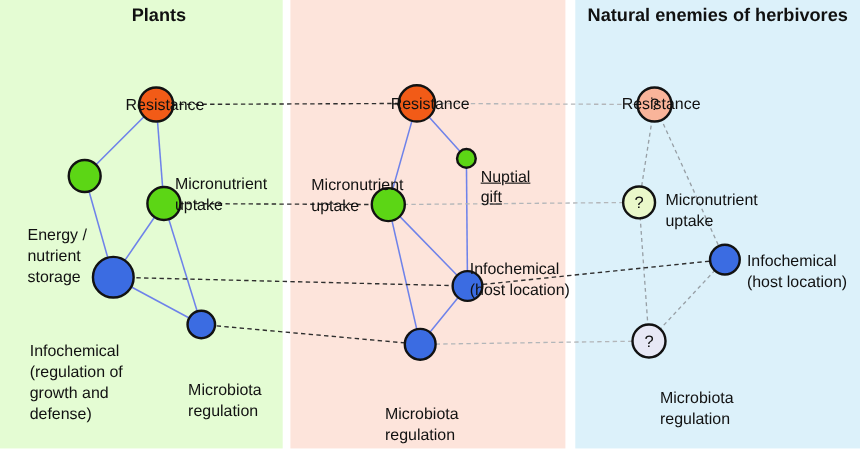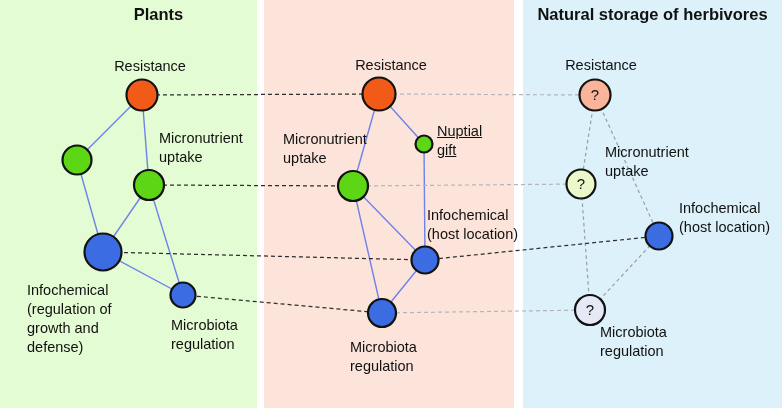--- a/index.html
+++ b/index.html
@@ -14,28 +14,29 @@
   .panel { position: absolute; top: 0; bottom: 0; }
   #panel-plants     { left: 0;    width: 257px; }
   #panel-herbivores { left: 264px; width: 250px; }
   #panel-enemies    { left: 523px; width: 259px; }
 
   .panel-title {
     position: absolute; top: 5px;
     font-size: 16.5px; font-weight: bold;
     text-align: center; letter-spacing: 0;
   }
-  #title-plants     { left: 16px;     width: 285px; }
+  #title-plants     { left: 2px;     width: 285px; }
   #title-herbivores { left: 264px; width: 250px; }
   #title-enemies    { left: 523px; width: 259px; }
 
   .node-label {
     position: absolute;
     font-size: 14.5px; line-height: 19px;
     white-space: pre-line;
+    margin-top: 30px;
   }
   .center { text-align: center; }
 
   #lbl-plants-resistance     { left: 100px; top: 57px;  width: 100px; }
   #lbl-plants-micronutrient  { left: 159px; top: 129px; }
   #lbl-plants-energy         { left: 25px;  top: 175px; }
   #lbl-plants-infochemical   { left: 27px;  top: 281px; }
   #lbl-plants-microbiota     { left: 171px; top: 316px; }
   #lbl-herbivores-resistance    { left: 341px; top: 56px; width: 100px; }
   #lbl-herbivores-micronutrient { left: 283px; top: 130px; }
@@ -106,25 +107,28 @@
       <circle cx="595" cy="95" r="15.5" fill="#f9b49a" class="node-circle"></circle>
       <text x="595" y="100.2" class="node-mark">?</text>
       <circle cx="581" cy="184" r="14.5" fill="#eaf8ca" class="node-circle"></circle>
       <text x="581" y="189.2" class="node-mark">?</text>
       <circle cx="659" cy="236" r="13.5" fill="#3b6ce2" class="node-circle"></circle>
       <circle cx="590" cy="310" r="15" fill="#e7e8f5" class="node-circle"></circle>
       <text x="590" y="315.2" class="node-mark">?</text>
     </svg>
 
   <div class="panel-title" id="title-plants">Plants</div>
-  <div class="panel-title" id="title-enemies">Natural storage of herbivores</div>
+  <div class="panel-title" id="title-enemies">Natural enemies of herbivores</div>
 
   <div class="node-label center" id="lbl-plants-resistance">Resistance</div>
   <div class="node-label" id="lbl-plants-micronutrient">Micronutrient
 uptake</div>
+  <div class="node-label" id="lbl-plants-energy">Energy /
+nutrient
+storage</div>
   <div class="node-label" id="lbl-plants-infochemical">Infochemical
 (regulation of
 growth and
 defense)</div>
   <div class="node-label" id="lbl-plants-microbiota">Microbiota
 regulation</div>
 
   <div class="node-label center" id="lbl-herbivores-resistance">Resistance</div>
   <div class="node-label" id="lbl-herbivores-micronutrient">Micronutrient
 uptake</div>

